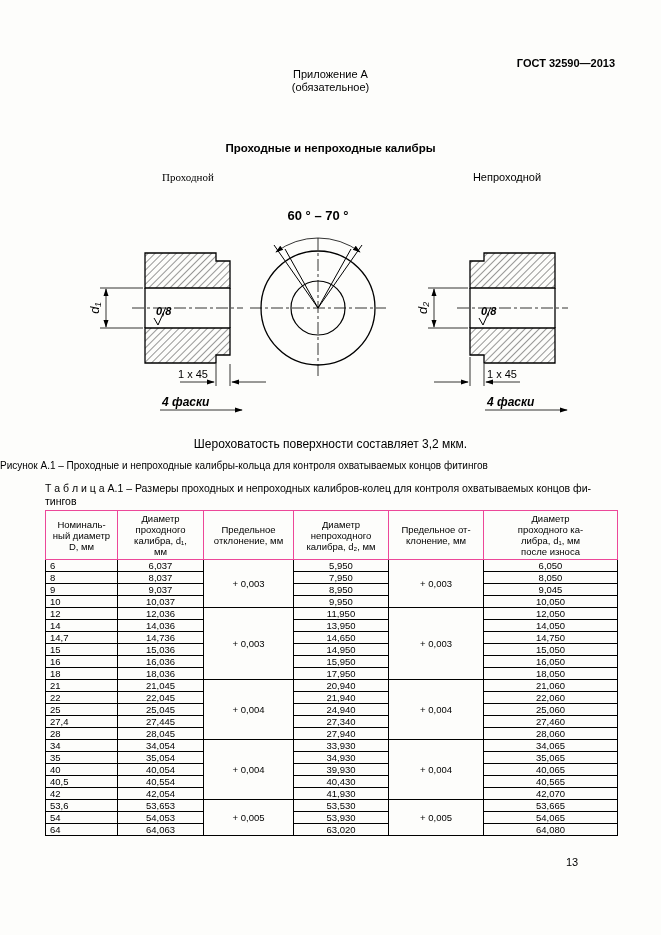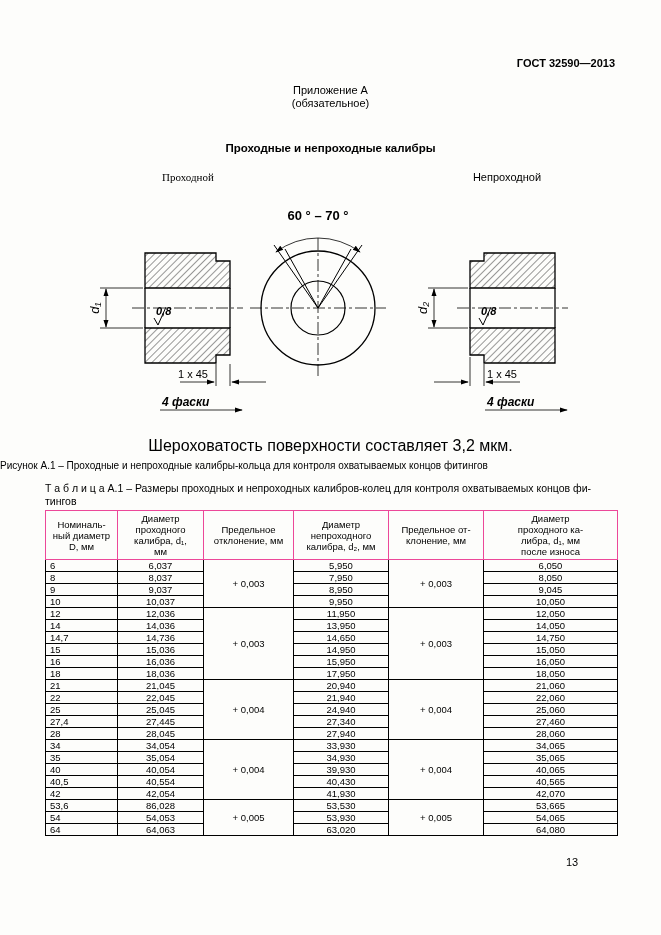--- a/index.html
+++ b/index.html
@@ -3,32 +3,32 @@
 <meta charset="utf-8">
 <style>
   html,body { margin:0; padding:0; background:#888; }
   .page {
     position:relative; width:661px; height:935px; margin:0 auto;
     background:#fdfdfb; color:#000;
     font-family:"Liberation Sans", sans-serif;
     overflow:hidden;
   }
   .doc-number { position:absolute; top:57px; right:46px; font-size:11px; font-weight:bold; }
-  .appendix { position:absolute; top:84px; left:0; width:661px; text-align:center; font-size:11px; line-height:13px; }
+  .appendix { position:absolute; top:68px; left:0; width:661px; text-align:center; font-size:11px; line-height:13px; }
   .section-title { position:absolute; top:142px; left:0; width:661px; text-align:center; font-size:11.5px; font-weight:bold; }
   .label-go   { position:absolute; top:171px; left:138px; width:100px; text-align:center; font-size:11px;font-family:Liberation Serif, serif; }
   .label-nogo { position:absolute; top:171px; left:452px; width:110px; text-align:center; font-size:11px; }
   .drawing { position:absolute; top:188px; left:50px; width:560px; height:250px; }
   .drawing text { font-family:"Liberation Sans", sans-serif; fill:#000; }
   .dim-label  { font-family:"Liberation Serif", serif; font-style:italic; font-size:13px; }
   .rough-label{ font-size:11px; font-weight:bold; font-style:italic; }
   .dim-text   { font-size:11px; }
   .note-text  { font-size:12px; font-weight:bold; font-style:italic; }
   .angle-label{ font-size:13px; font-weight:bold; }
-  .roughness-note { position:absolute; top:437px; left:0; width:661px; text-align:center; font-size:16px; }
+  .roughness-note { position:absolute; top:437px; left:0; width:661px; text-align:center; font-size:12px; }
   .figure-caption { position:absolute; top:460px; left:0; width:552px; text-align:left; font-size:10px; }
   .table-caption  { position:absolute; top:482px; left:45px; width:575px; font-size:10.5px; line-height:13px; white-space:pre-line; }
   table.gauge-table {
     position:absolute; top:510px; left:45px; width:572px;
     border-collapse:collapse; table-layout:fixed;
     font-size:9.5px;
   }
   .gauge-table th {
     border:1px solid #ec4899; font-weight:normal; font-size:9.5px;
     line-height:11px; padding:2px 1px; text-align:center;
@@ -291,21 +291,21 @@
           <td>40,565</td>
         </tr>
         <tr>
           <td class="col-nominal">42</td>
           <td>42,054</td>
           <td>41,930</td>
           <td>42,070</td>
         </tr>
         <tr>
           <td class="col-nominal">53,6</td>
-          <td>86,028</td>
+          <td>53,653</td>
           <td class="dev" rowspan="3">+ 0,005</td>
           <td>53,530</td>
           <td class="dev" rowspan="3">+ 0,005</td>
           <td>53,665</td>
         </tr>
         <tr>
           <td class="col-nominal">54</td>
           <td>54,053</td>
           <td>53,930</td>
           <td>54,065</td>

